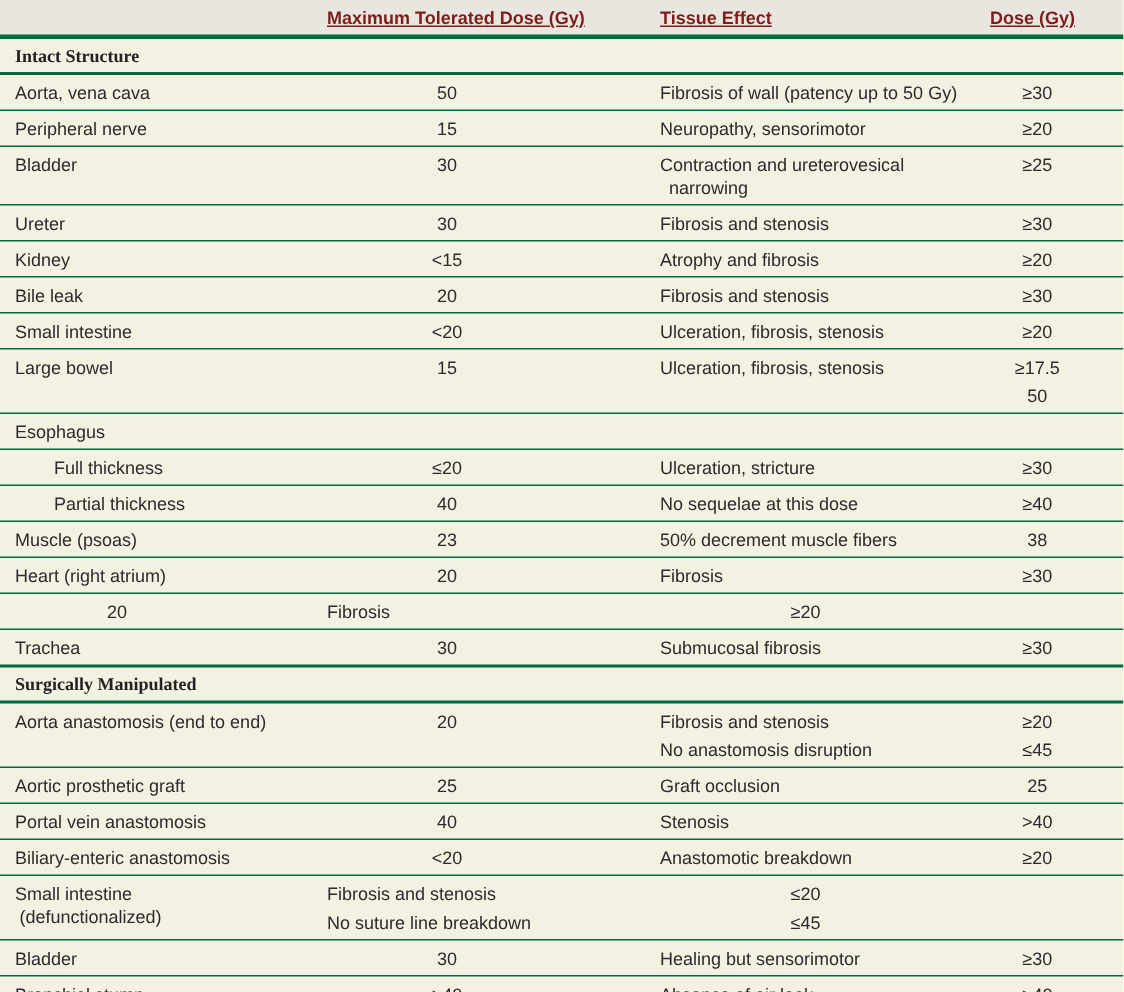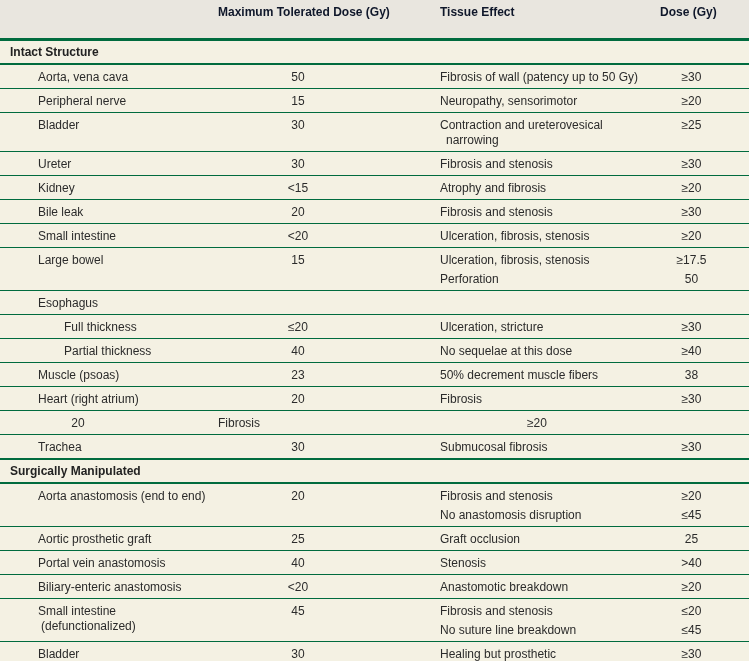--- a/index.html
+++ b/index.html
@@ -25,47 +25,49 @@
   
   .hdr-row{
     background:#e9e6df;
     border-bottom:3px solid #006b3e;
     min-height:21px;
     box-sizing:border-box;
   }
   .hdr-row .cell{
     font-weight:bold;
     padding-top:5px;
-    padding-bottom:18px;
-    color:#0f172a;
+    padding-bottom:3px;
+    color:#7f1d1d;
+    text-decoration:underline;
   }
   
   .section-title{
     font-weight:bold;
     color:#222222;
     padding:4px 0 3px 10px;
     min-height:14px;
     border-bottom:2px solid #006b3e;
     box-sizing:border-box;
+    font-family:Liberation Serif, serif;
   }
   .section + .section .section-title{
     border-top:1px solid #006b3e;
   }
   
   .row{
     border-bottom:1px solid #006b3e;
     min-height:22px;
     box-sizing:border-box;
   }
   .row .cell{
     padding-top:5px;
     padding-bottom:3px;
   }
   .cell{box-sizing:border-box;}
-  .cell.name{padding-left:10px;margin-left:28px;}
+  .cell.name{padding-left:10px;}
   .cell.name.indent{padding-left:36px;}
   .name-line2{padding-left:3px;}
   .cell.mtd{
     text-align:center;
     padding-right:62px;
   }
   .cell.mtd-h{ 
     text-align:left;
   }
   .cell.effect{
@@ -187,21 +189,20 @@
                 <div class="dose-line">≥20</div>
               </div>
             </div>
             <div class="row grid">
               <div class="cell name">
                 <div class="name-line1">Large bowel</div>
               </div>
               <div class="cell mtd">15</div>
               <div class="cell effect">
                 <div class="effect-line">Ulceration, fibrosis, stenosis</div>
-                <div class="effect-line gap">Perforation</div>
               </div>
               <div class="cell dose">
                 <div class="dose-line">≥17.5</div>
                 <div class="dose-line gap">50</div>
               </div>
             </div>
             <div class="row grid">
               <div class="cell name">
                 <div class="name-line1">Esophagus</div>
               </div>
@@ -331,37 +332,36 @@
               </div>
               <div class="cell dose">
                 <div class="dose-line">≥20</div>
               </div>
             </div>
             <div class="row grid">
               <div class="cell name">
                 <div class="name-line1">Small intestine</div>
                 <div class="name-line2">(defunctionalized)</div>
               </div>
-              <div class="cell mtd">45</div>
               <div class="cell effect">
                 <div class="effect-line">Fibrosis and stenosis</div>
                 <div class="effect-line gap">No suture line breakdown</div>
               </div>
               <div class="cell dose">
                 <div class="dose-line">≤20</div>
                 <div class="dose-line gap">≤45</div>
               </div>
             </div>
             <div class="row grid">
               <div class="cell name">
                 <div class="name-line1">Bladder</div>
               </div>
               <div class="cell mtd">30</div>
               <div class="cell effect">
-                <div class="effect-line">Healing but prosthetic</div>
+                <div class="effect-line">Healing but sensorimotor</div>
               </div>
               <div class="cell dose">
                 <div class="dose-line">≥30</div>
               </div>
             </div>
             <div class="row grid">
               <div class="cell name">
                 <div class="name-line1">Bronchial stump</div>
               </div>
               <div class="cell mtd">&gt;40</div>

